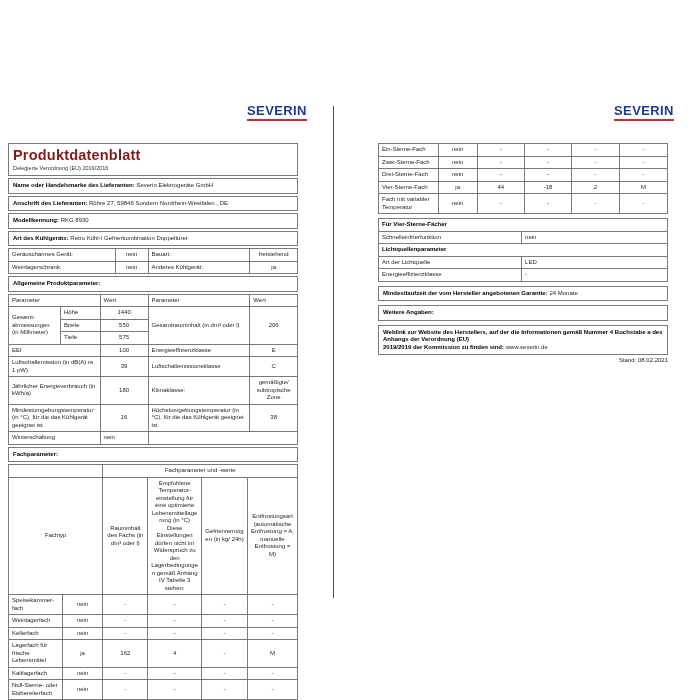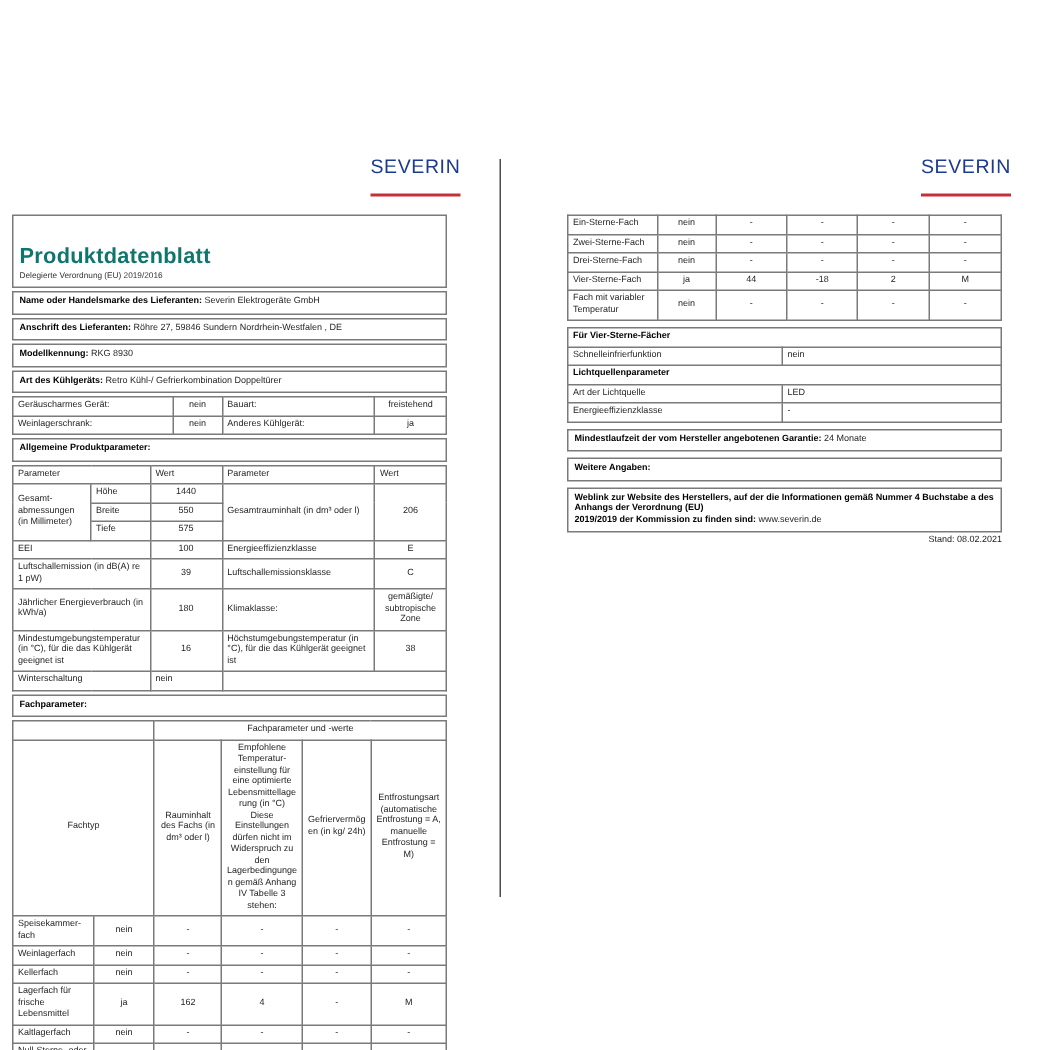--- a/index.html
+++ b/index.html
@@ -3,31 +3,31 @@
 <meta charset="utf-8">
 <style>
   html,body{margin:0;padding:0;}
   body{
     width:700px;height:700px;background:#ffffff;position:relative;
     font-family:"Liberation Sans", sans-serif;color:#1f1f1f;
     -webkit-font-smoothing:antialiased;
   }
   .divider{position:absolute;left:333px;top:106px;width:1px;height:492px;background:#4d4d4d;}
   .logo{
-    position:absolute;font-weight:normal;font-size:13px;letter-spacing:.4px;line-height:1;
-    color:#1c3b8e;border-bottom:2px solid #c5303a;padding-bottom:12px;
+    position:absolute;font-weight:bold;font-size:13px;letter-spacing:.4px;line-height:1;
+    color:#1c3b8e;border-bottom:2px solid #c5303a;padding-bottom:2px;
   }
   .logo-left{left:247px;top:104px;}
   .logo-right{left:614px;top:104px;}
   .page{position:absolute;width:290px;}
   .page1{left:8px;top:143px;}
   .page2{left:378px;top:143px;}
   .box{border:1px solid #7a7a7a;margin-bottom:2px;padding:3px 4px;font-size:6px;line-height:1.25;background:#fff;word-wrap:break-word;}
   .title-box{border:1px solid #7a7a7a;margin-bottom:2px;padding:3px 4px 4px;}
-  .doc-title{font-size:14.5px;font-weight:bold;letter-spacing:.2px;color:#0f766e;margin-top:16px;}
+  .doc-title{font-size:14.5px;font-weight:bold;letter-spacing:.2px;color:#7f1d1d;}
   .doc-subtitle{font-size:5.5px;margin-top:2px;color:#333;}
   table.grid{width:100%;border-collapse:collapse;table-layout:fixed;margin-bottom:2px;}
   table.grid td{
     border:1px solid #7a7a7a;font-size:6px;line-height:1.25;padding:2px 3px;
     vertical-align:middle;word-wrap:break-word;background:#fff;
   }
   td.small{font-size:5px;line-height:1.2;padding:2px 2px;}
   .b{font-weight:bold;color:#000;}
   .c{text-align:center;}
   td.nb{border-left:none;border-top:none;background:transparent;}

